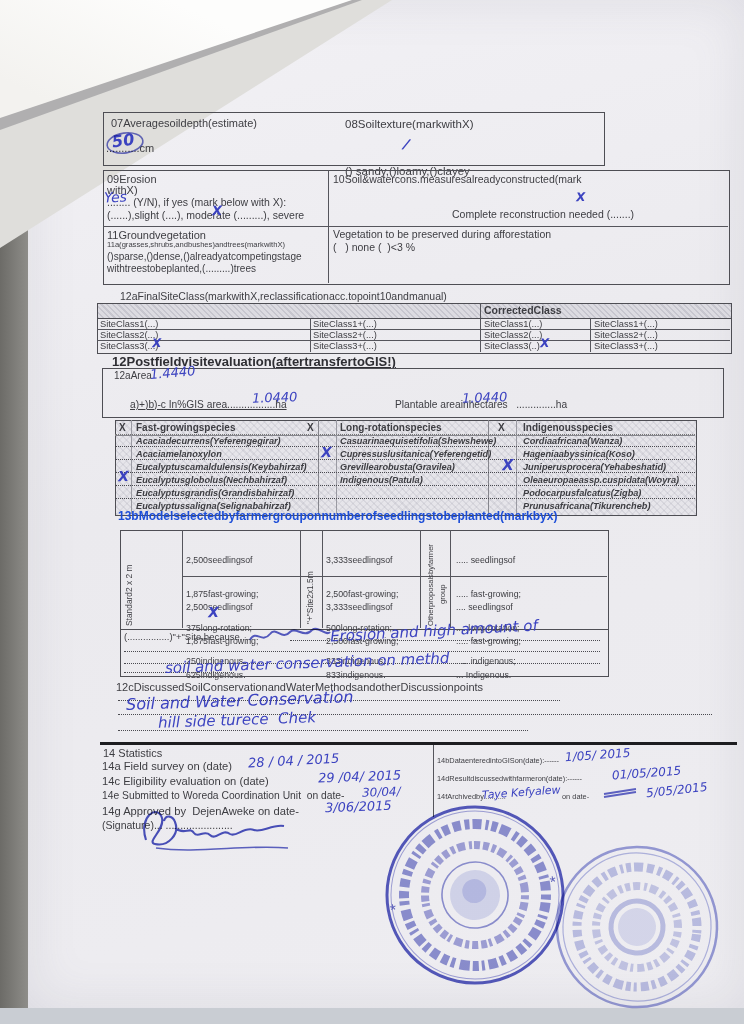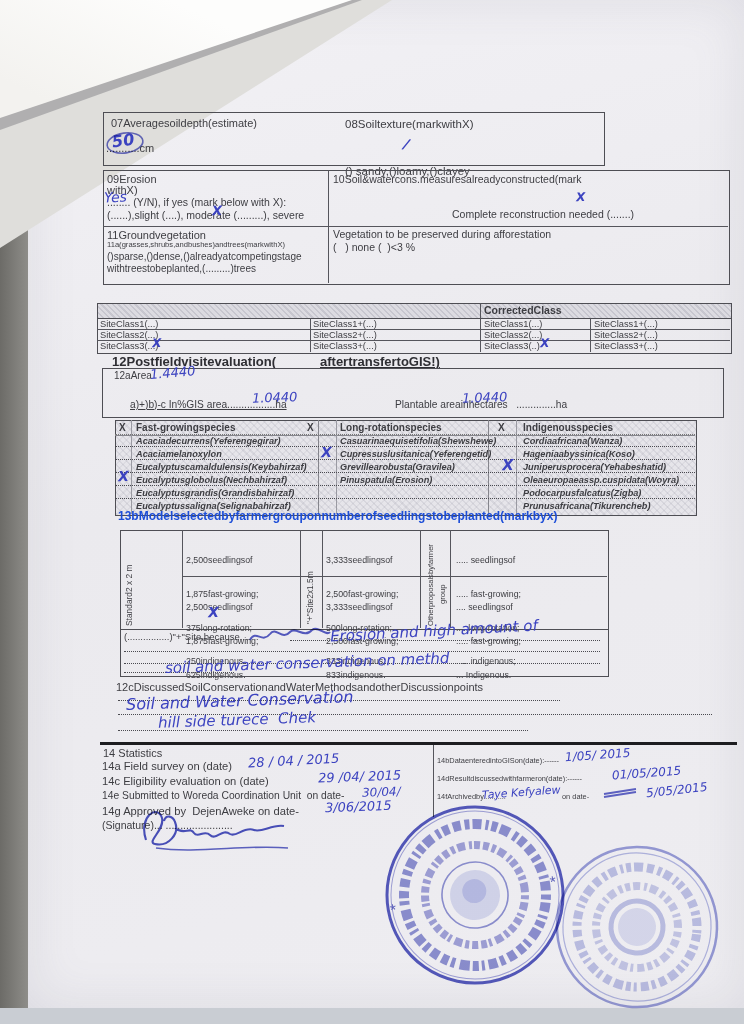--- a/index.html
+++ b/index.html
@@ -72,20 +72,21 @@
   <div class="lbl" style="left:333px;top:174px;font-size:10.5px;">10Soil&amp;watercons.measuresalreadyconstructed(mark</div>
   <div class="hw" style="left:576px;top:190px;font-size:12px;font-weight:bold;">X</div>
   <div class="lbl" style="left:452px;top:209px;font-size:10.5px;">Complete reconstruction needed (.......)</div>
   <div class="lbl" style="left:107px;top:229px;font-size:11px;">11Groundvegetation</div>
   <div class="lbl" style="left:107px;top:241px;font-size:7.6px;">11a(grasses,shrubs,andbushes)andtrees(markwithX)</div>
   <div class="lbl" style="left:107px;top:251px;font-size:10px;">()sparse,()dense,()alreadyatcompetingstage</div>
   <div class="lbl" style="left:107px;top:263px;font-size:10px;">withtreestobeplanted,(.........)trees</div>
   <div class="lbl" style="left:333px;top:229px;font-size:10.5px;">Vegetation to be preserved during afforestation</div>
   <div class="lbl" style="left:333px;top:242px;font-size:10.5px;">(   ) none (  )&lt;3 %</div>
 
+  <div class="lbl" style="left:120px;top:291px;font-size:10.5px;">12aFinalSiteClass(markwithX,reclassificationacc.topoint10andmanual)</div>
   <div class="box hatch" style="left:97px;top:303px;width:633px;height:15px;border-bottom:none;"></div>
   <div class="box" style="left:97px;top:318px;width:633px;height:34px;"></div>
   <div class="lbl b" style="left:484px;top:305px;font-size:10.5px;">CorrectedClass</div>
   <div class="vl" style="left:480px;top:303px;height:49px;"></div>
   <div class="vl" style="left:310px;top:318px;height:34px;"></div>
   <div class="vl" style="left:590px;top:318px;height:34px;"></div>
   <div class="hl" style="left:97px;top:329px;width:633px;"></div>
   <div class="hl" style="left:97px;top:340px;width:633px;"></div>
   <div class="lbl" style="left:100px;top:319px;font-size:9.3px;">SiteClass1(...)</div>
   <div class="lbl" style="left:313px;top:319px;font-size:9.3px;">SiteClass1+(...)</div>
@@ -95,21 +96,21 @@
   <div class="lbl" style="left:313px;top:330px;font-size:9.3px;">SiteClass2+(...)</div>
   <div class="lbl" style="left:484px;top:330px;font-size:9.3px;">SiteClass2(...)</div>
   <div class="lbl" style="left:594px;top:330px;font-size:9.3px;">SiteClass2+(...)</div>
   <div class="lbl" style="left:100px;top:341px;font-size:9.3px;">SiteClass3(...)</div>
   <div class="lbl" style="left:313px;top:341px;font-size:9.3px;">SiteClass3+(...)</div>
   <div class="lbl" style="left:484px;top:341px;font-size:9.3px;">SiteClass3(..)</div>
   <div class="lbl" style="left:594px;top:341px;font-size:9.3px;">SiteClass3+(...)</div>
   <div class="hw" style="left:152px;top:336px;font-size:12px;font-weight:bold;">X</div>
   <div class="hw" style="left:540px;top:336px;font-size:12px;font-weight:bold;">X</div>
 
-  <div class="lbl b" style="left:112px;top:355px;font-size:13px;color:#2e2e33;"><span>12Postfieldvisitevaluation(</span><span style="text-decoration:underline;padding-left:44px;">aftertransfertoGIS!)</span></div>
+  <div class="lbl b" style="left:112px;top:355px;font-size:13px;color:#2e2e33;"><span>12Postfieldvisitevaluation(</span><span style="text-decoration:underline;">aftertransfertoGIS!)</span></div>
   <div class="box" style="left:102px;top:368px;width:620px;height:48px;"></div>
   <div class="lbl" style="left:114px;top:370px;font-size:10px;">12aArea</div>
   <div class="lbl" style="left:130px;top:399px;font-size:10.2px;text-decoration:underline;">a)+)b)-c In%GIS area.................ha</div>
   <div class="lbl" style="left:395px;top:399px;font-size:10.2px;">Plantable areainhectares   ..............ha</div>
   <div class="hw" style="left:150px;top:365px;font-size:13px;transform:rotate(-5deg);">1.4440</div>
   <div class="hw" style="left:252px;top:390px;font-size:13px;">1.0440</div>
   <div class="hw" style="left:462px;top:390px;font-size:13px;">1.0440</div>
 
   <div class="box sphatch" style="left:115px;top:420px;width:580px;height:94px;"></div>
   <div class="hl" style="left:115px;top:435px;width:580px;background:#85858c;"></div>
@@ -132,21 +133,21 @@
   <div class="lbl b" style="left:523px;top:422px;font-size:10px;">Indigenousspecies</div>
   <div class="lbl b it" style="left:136px;top:436px;font-size:9.2px;">Acaciadecurrens(Yeferengegirar)</div>
   <div class="lbl b it" style="left:136px;top:449px;font-size:9.2px;">Acaciamelanoxylon</div>
   <div class="lbl b it" style="left:136px;top:462px;font-size:9.2px;">Eucalyptuscamaldulensis(Keybahirzaf)</div>
   <div class="lbl b it" style="left:136px;top:475px;font-size:9.2px;">Eucalyptusglobolus(Nechbahirzaf)</div>
   <div class="lbl b it" style="left:136px;top:488px;font-size:9.2px;">Eucalyptusgrandis(Grandisbahirzaf)</div>
   <div class="lbl b it" style="left:136px;top:501px;font-size:9.2px;">Eucalyptussaligna(Selignabahirzaf)</div>
   <div class="lbl b it" style="left:340px;top:436px;font-size:9.2px;">Casuarinaequisetifolia(Shewshewe)</div>
   <div class="lbl b it" style="left:340px;top:449px;font-size:9.2px;">Cupressuslusitanica(Yeferengetid)</div>
   <div class="lbl b it" style="left:340px;top:462px;font-size:9.2px;">Grevillearobusta(Gravilea)</div>
-  <div class="lbl b it" style="left:340px;top:475px;font-size:9.2px;">Pinuspatula(Erosion)</div>
+  <div class="lbl b it" style="left:340px;top:475px;font-size:9.2px;">Indigenous(Patula)</div>
   <div class="lbl b it" style="left:523px;top:436px;font-size:9.2px;">Cordiaafricana(Wanza)</div>
   <div class="lbl b it" style="left:523px;top:449px;font-size:9.2px;">Hageniaabyssinica(Koso)</div>
   <div class="lbl b it" style="left:523px;top:462px;font-size:9.2px;">Juniperusprocera(Yehabeshatid)</div>
   <div class="lbl b it" style="left:523px;top:475px;font-size:9.2px;">Oleaeuropaeassp.cuspidata(Woyra)</div>
   <div class="lbl b it" style="left:523px;top:488px;font-size:9.2px;">Podocarpusfalcatus(Zigba)</div>
   <div class="lbl b it" style="left:523px;top:501px;font-size:9.2px;">Prunusafricana(Tikurencheb)</div>
   <div class="hw" style="left:118px;top:468px;font-size:14px;font-weight:bold;">X</div>
   <div class="hw" style="left:321px;top:444px;font-size:14px;font-weight:bold;">X</div>
   <div class="hw" style="left:502px;top:456px;font-size:15px;font-weight:bold;">X</div>
 

